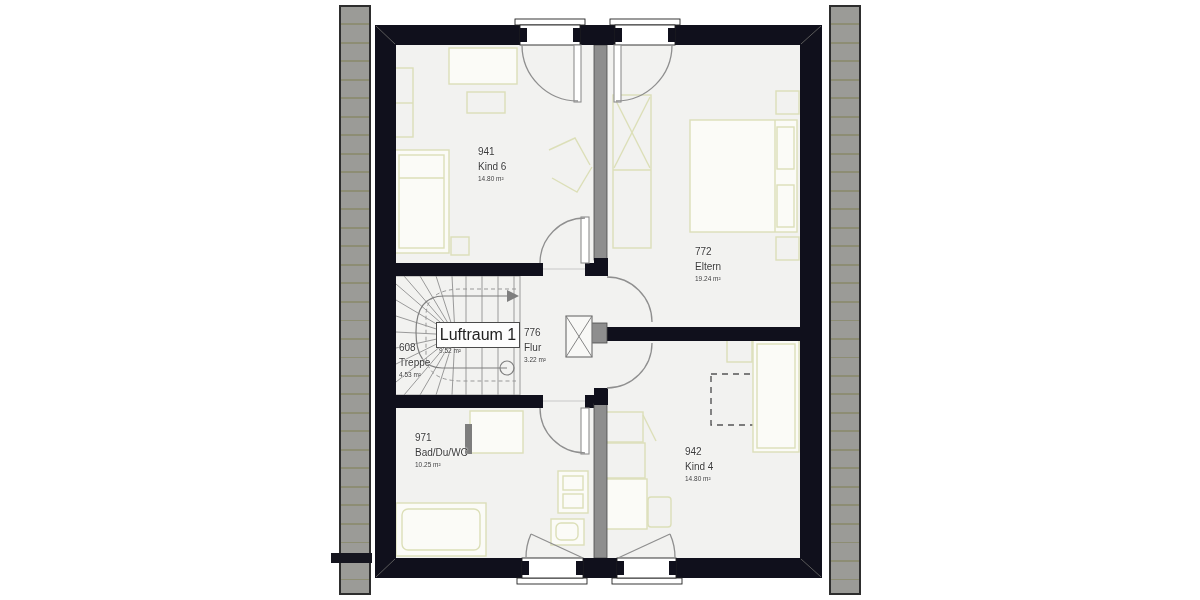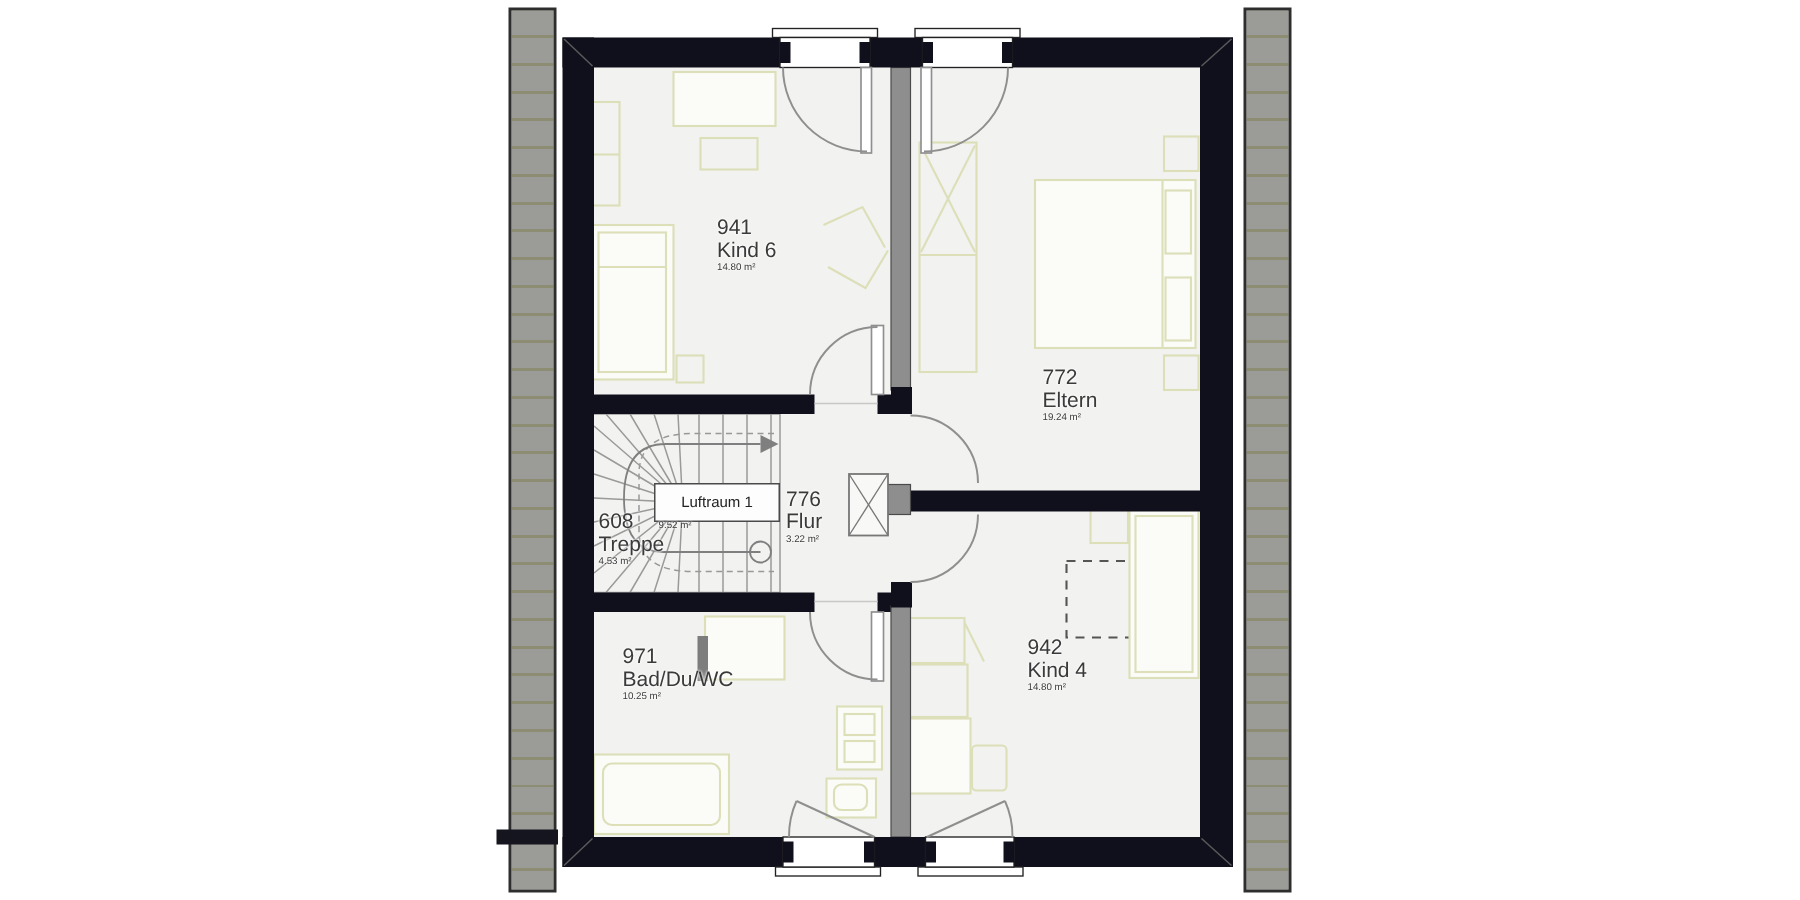--- a/index.html
+++ b/index.html
@@ -30,25 +30,25 @@
   .win{fill:#fff;stroke:#222;stroke-width:0.9;}
   .tab{fill:var(--wall);}
   .door{fill:none;stroke:var(--door);stroke-width:1.3;}
   .leaf{fill:#fff;stroke:var(--door);stroke-width:1.1;}
   .thresh{stroke:#c8c8c8;stroke-width:1;}
   .xbox{fill:#f8f8f6;stroke:#777;stroke-width:1.2;}
   .xline{stroke:#777;stroke-width:0.9;}
   
   .room-label{position:absolute;color:var(--text);line-height:15px;white-space:nowrap;
     text-shadow:0 0 2px #fff,0 0 2px #fff;}
-  .rnum,.rname{font-size:14px;}
+  .rnum,.rname{font-size:10px;}
   .rarea{font-size:6.5px;line-height:9px;}
   .void-box{position:absolute;left:436px;top:322px;width:84px;height:26px;background:#fdfdfd;
     border:1.5px solid #4a4a4a;box-sizing:border-box;display:flex;align-items:center;
-    justify-content:center;font-size:10px;color:#222;}
+    justify-content:center;font-size:16px;color:#222;}
   .void-area{position:absolute;left:439px;top:347px;font-size:6.5px;color:var(--text);
     text-shadow:0 0 2px #fff,0 0 2px #fff;}
 </style>
 </head>
 <body>
 
 <div id="stage">
 
   <div class="roof-strip" style="left:339px"></div>
   <div class="roof-strip" style="left:829px"></div>
@@ -227,21 +227,21 @@
     <div class="rname">Flur</div>
     <div class="rarea">3.22 m²</div>
   </div>
 
   <div class="room-label" style="left:415px;top:430px">
     <div class="rnum">971</div>
     <div class="rname">Bad/Du/WC</div>
     <div class="rarea">10.25 m²</div>
   </div>
 
-  <div class="room-label" style="left:685px;top:424px">
+  <div class="room-label" style="left:685px;top:444px">
     <div class="rnum">942</div>
     <div class="rname">Kind 4</div>
     <div class="rarea">14.80 m²</div>
   </div>
 
   <div class="void-box">Luftraum 1</div>
   <div class="void-area">9.52 m²</div>
 
 </div>
 

